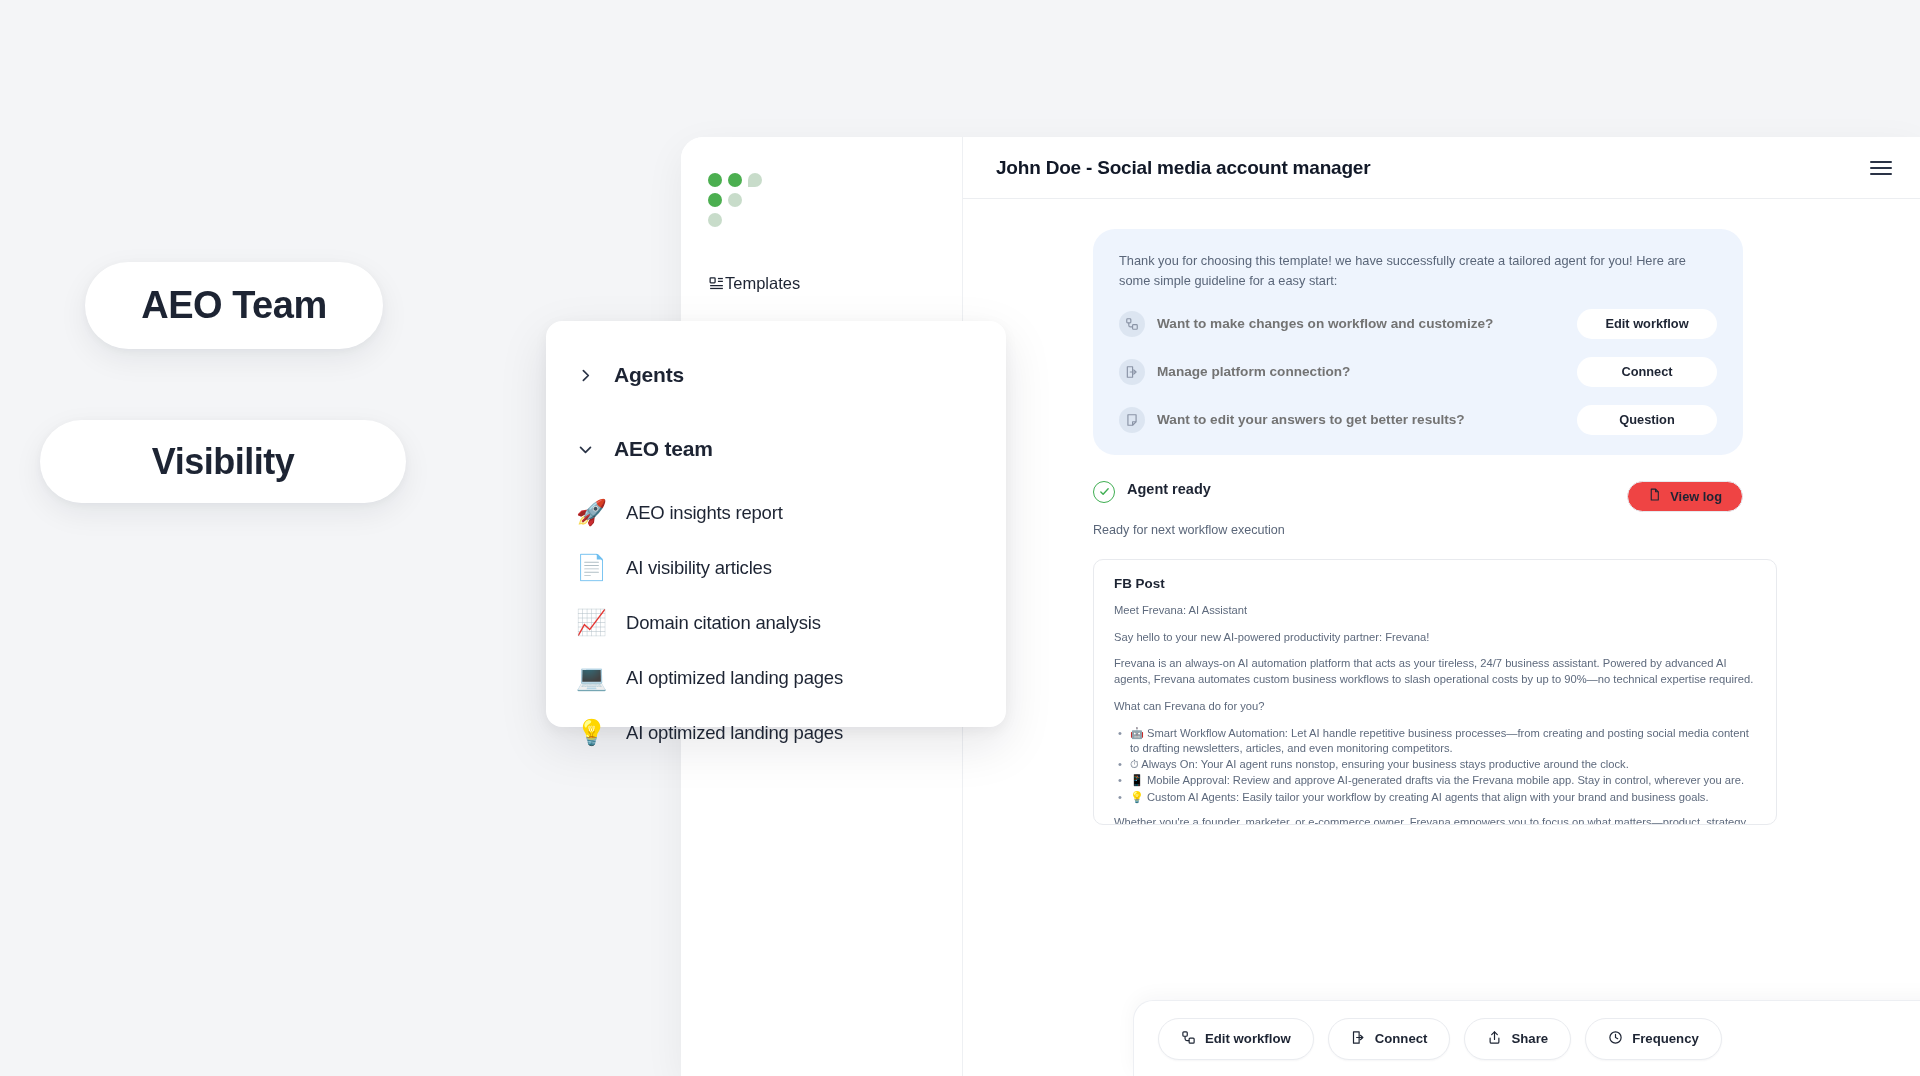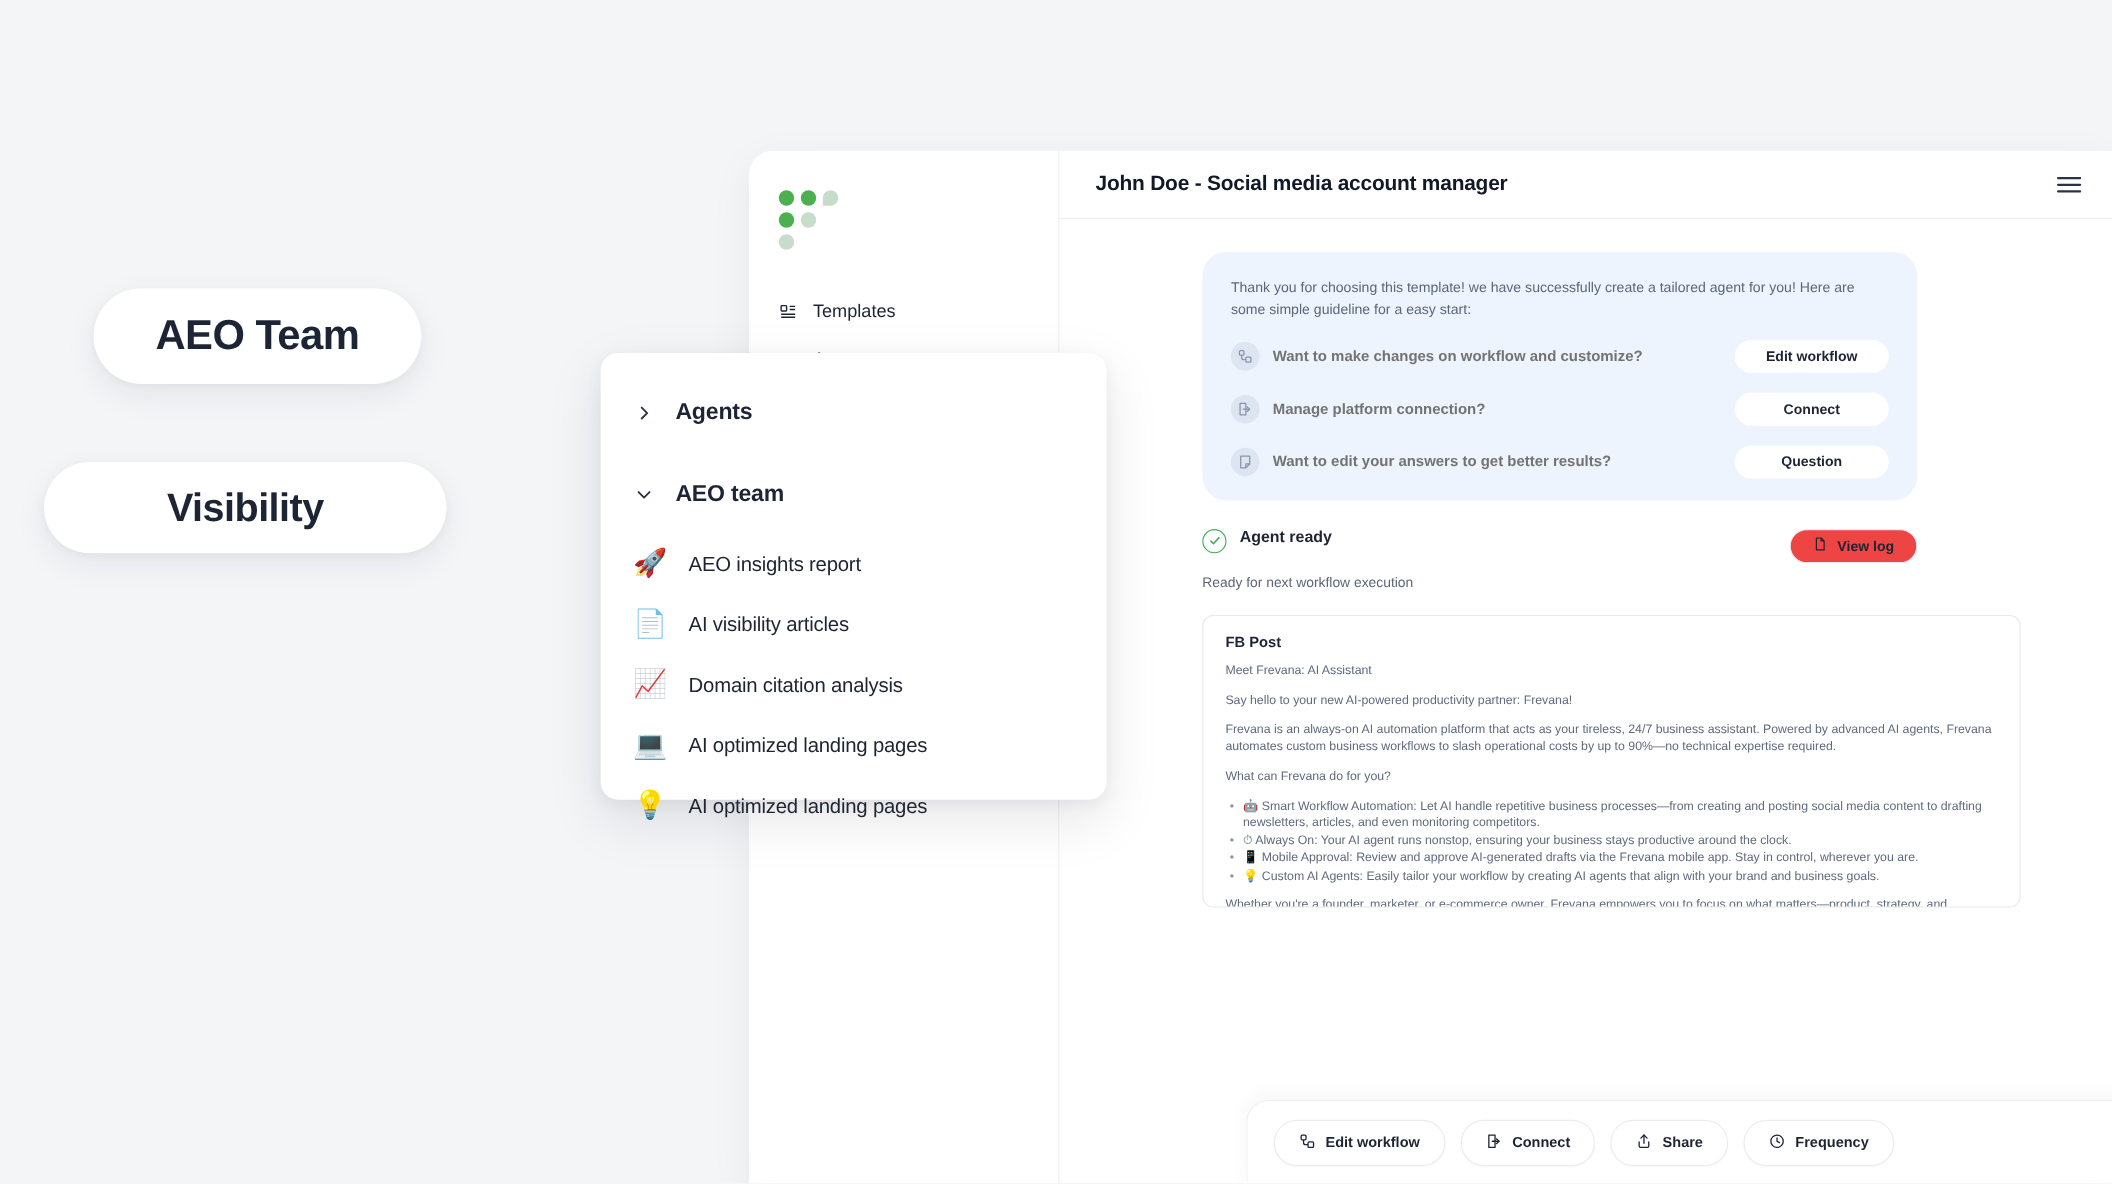--- a/index.html
+++ b/index.html
@@ -45,21 +45,21 @@
     padding-top: 24px;
   }
   #logo { margin: 12px 0 0 27px; width: 56px; }
   .logo-row { display: flex; gap: 6px; margin-bottom: 6px; }
   .dot { width: 14px; height: 14px; border-radius: 50%; background: #4caf50; }
   .dot.faded { background: #9bbf9e; opacity: .55; }
   .dot.leaf { border-radius: 50% 50% 50% 0; }
 
   .nav { margin-top: 34px; }
   .nav-item {
-    display: flex; align-items: center; gap: 14px;
+    display: flex; align-items: center; 
     height: 44px; padding: 0 26px;
     color: #1d2433; font-size: 16.5px;
     cursor: pointer;
   }
   .nav-item .nav-ico { width: 18px; height: 18px; display:flex; align-items:center; justify-content:center; color:#1d2433; }
 
   
   #main { position: absolute; left: 282px; top: 0; right: 0; bottom: 0; display: flex; flex-direction: column; }
   #titlebar {
     height: 62px; min-height:62px; display: flex; align-items: center;
@@ -106,21 +106,21 @@
     margin-left: auto; display: flex; align-items: center; gap: 9px;
     background: #ef4444; border: 1px solid #e6e9ee; border-radius: 999px;
     height: 31px; padding: 0 20px; font-size: 12.8px; color: #1d2433; font-weight: 600;
     font-family: inherit; cursor: pointer;
   }
   #ready-sub { font-size: 12.6px; color: #5a6679; margin: 11px 0 0 96px; }
 
   
   #post {
     margin: 22px 0 0 96px;
-    width: 744px; height: 266px;
+    width: 684px; height: 266px;
     border: 1px solid #e8eaee; border-radius: 10px;
     padding: 16px 20px; overflow: hidden; background: #fff;
   }
   #post-title { font-size: 13.4px; font-weight: 700; color: #1d2433; margin-bottom: 12px; }
   .post-p { font-size: 11.2px; line-height: 1.42; color: #5e6a7d; margin-bottom: 11px; }
   .post-list { list-style: none; margin: 0 0 11px 0; }
   .post-list li {
     font-size: 11.2px; line-height: 1.28; color: #5e6a7d;
     padding-left: 16px; position: relative; margin-bottom: 2px;
   }

